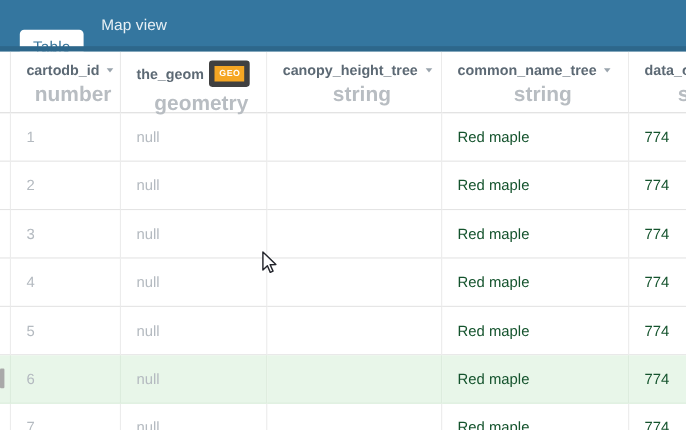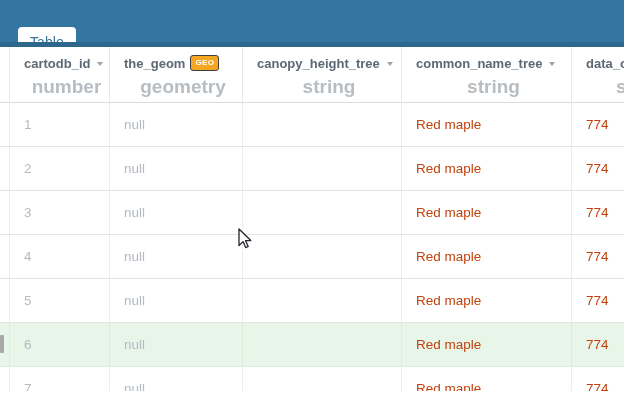--- a/index.html
+++ b/index.html
@@ -123,21 +123,21 @@
   .geo-badge {
     display: inline-block;
     background: #f5a623;
     color: #ffffff;
     font-size: 8px;
     font-weight: bold;
     letter-spacing: 0.4px;
     line-height: 1;
     padding: 3px 4px 3px 4px;
     border-radius: 3px;
-    border: 1px solid #404040;
+    border: 5px solid #404040;
     position: relative;
     top: -1px;
   }
   .th-type {
     font-size: 19px;
     color: #b8bdc2;
     line-height: 16px;
     margin-top: 7px;
     white-space: nowrap;
   }
@@ -148,21 +148,21 @@
     border: 0;
   }
   .cell {
     height: 44px;
     box-sizing: border-box;
     border-right: 1px solid #ececec;
     border-bottom: 1px solid #e4e4e4;
     display: flex;
     align-items: center;
     padding-left: 14px;
-    color: #c2410c;
+    color: #14532d;
     font-size: 13.5px;
     white-space: nowrap;
     overflow: hidden;
     background: transparent;
   }
   .cell.gut {
     padding-left: 0;
     border-right: 1px solid #ececec;
   }
   .cell.num {
@@ -200,20 +200,21 @@
     height: 21px;
     pointer-events: none;
   }
 </style>
 </head>
 <body>
 
 <div class="topbar">
   <div class="tabs">
     <div class="tab active">Table</div>
+    <div class="tab">Map view</div>
   </div>
 </div>
 
 <div class="table-wrap">
   <table class="grid">
     <colgroup>
       <col class="gutter">
       <col class="c0">
       <col class="c1">
       <col class="c2">

